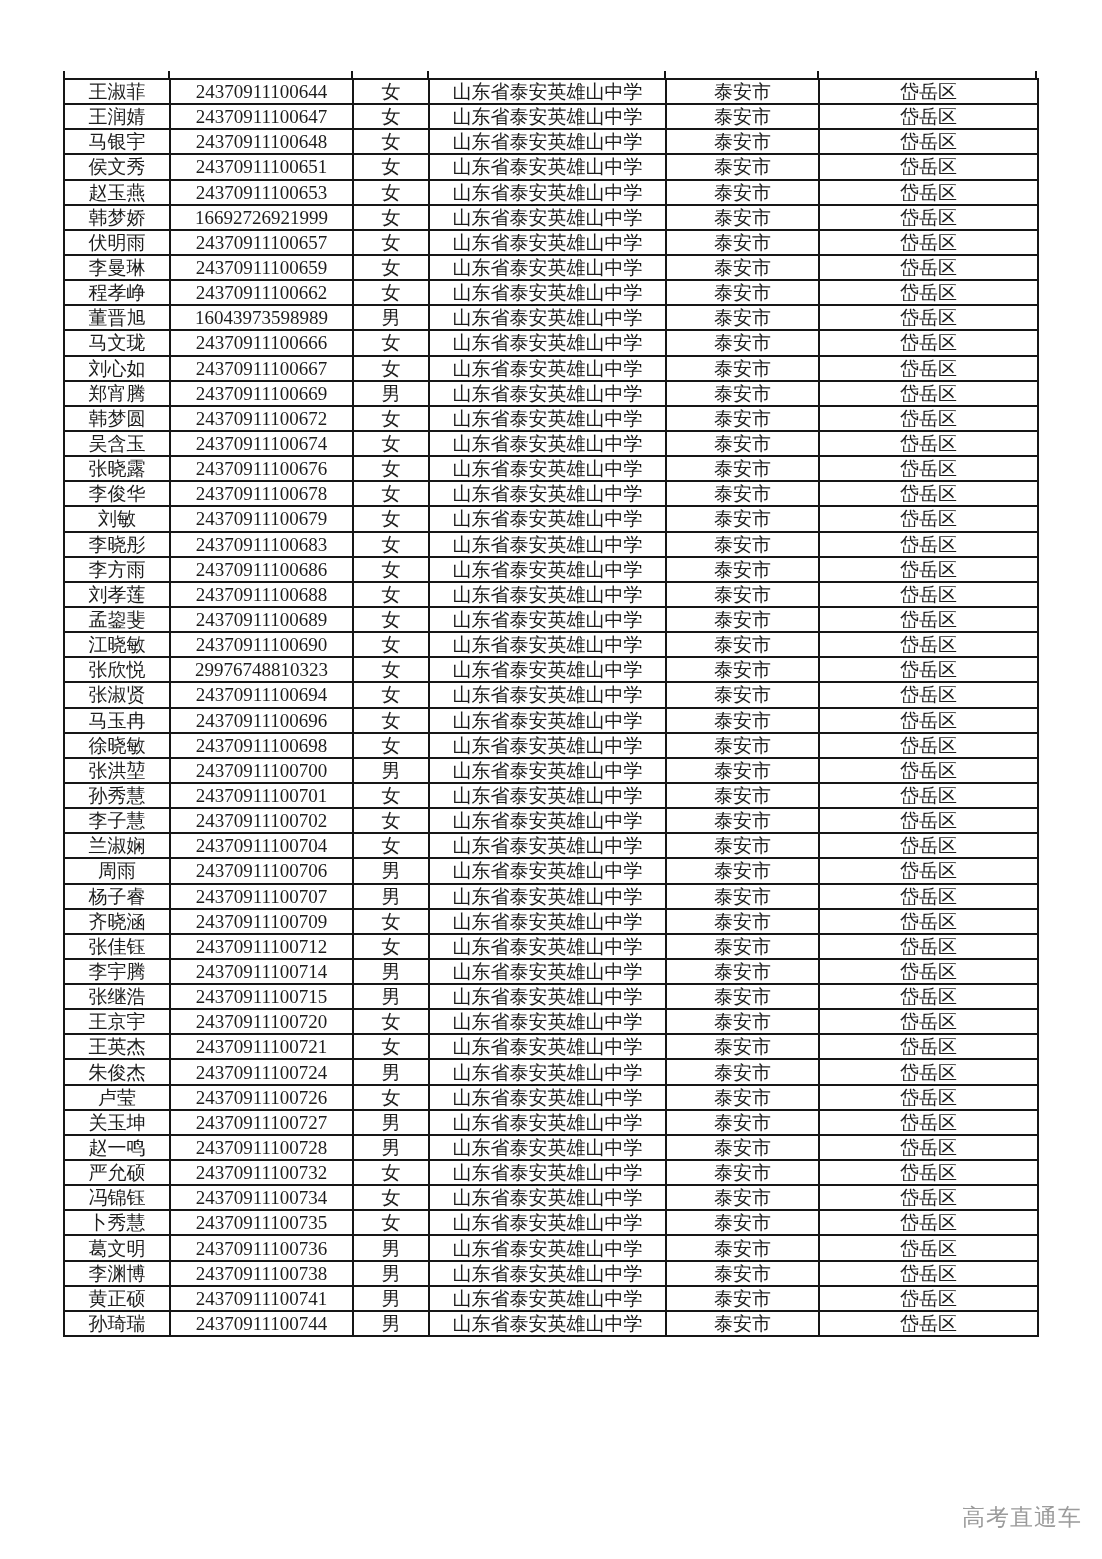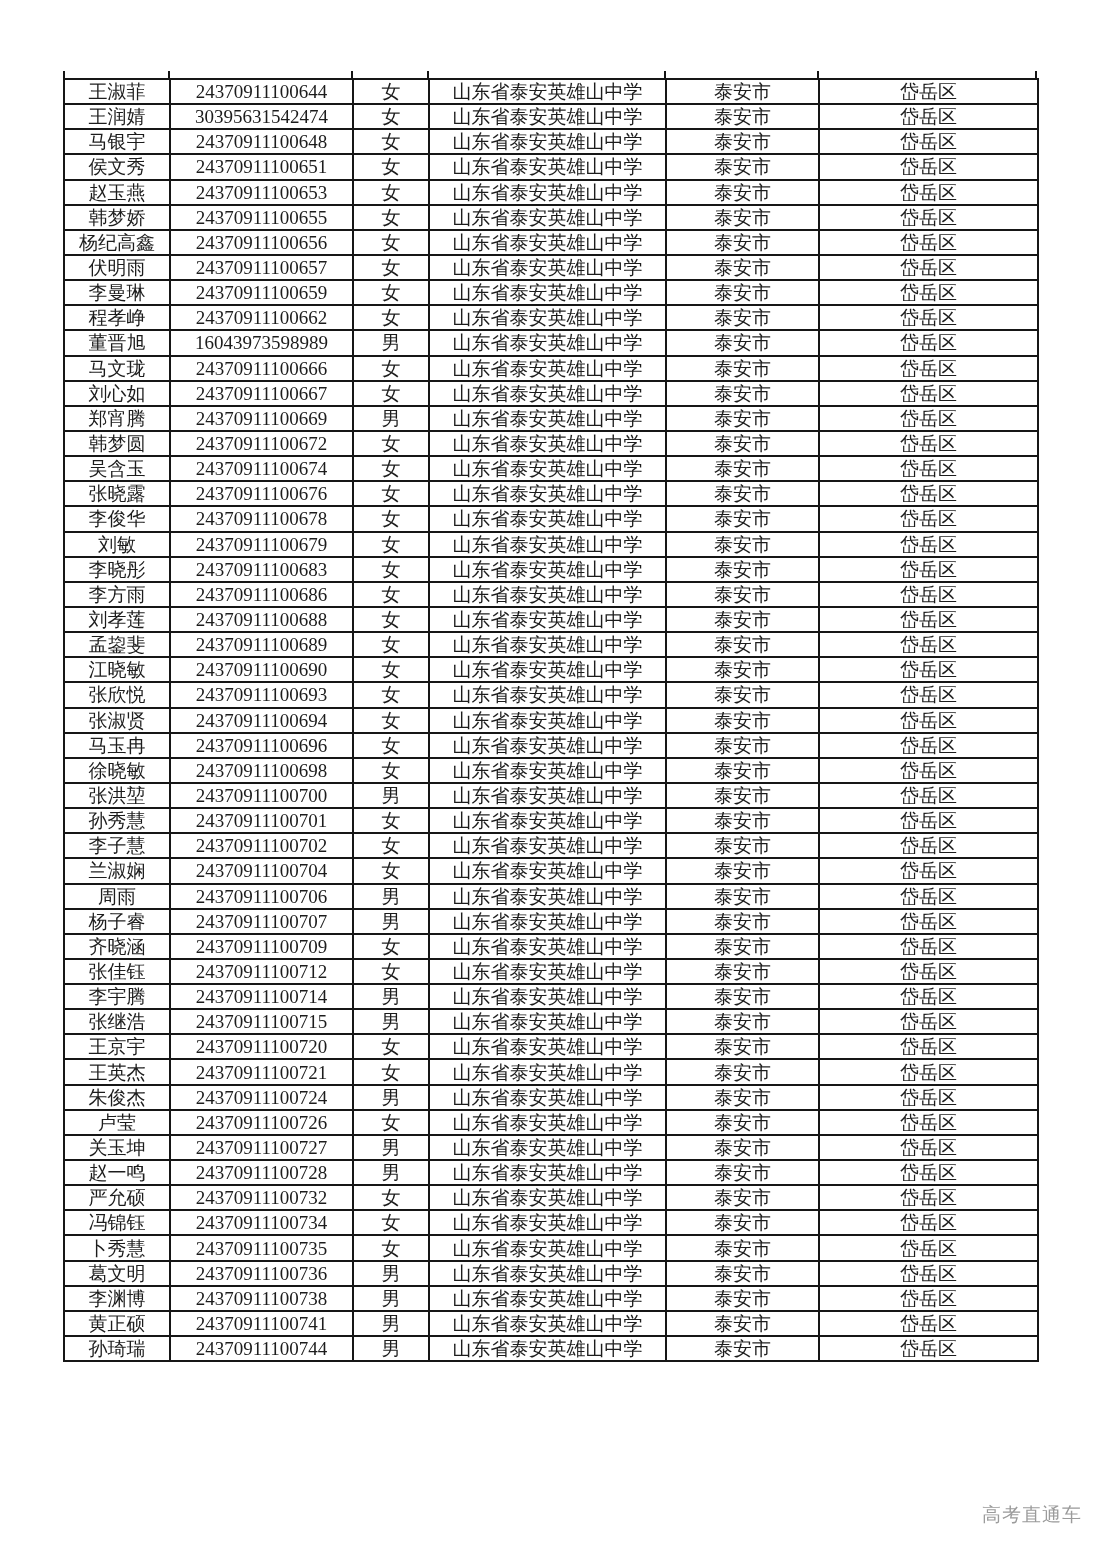--- a/index.html
+++ b/index.html
@@ -45,21 +45,21 @@
   col.c-name{width:106px;}
   col.c-id{width:183px;}
   col.c-gender{width:76px;}
   col.c-school{width:237px;}
   col.c-city{width:153px;}
   col.c-district{width:219px;}
 
   .watermark{
     position:absolute;
     right:20px;top:1502px;
-    font-size:19px;
+    font-size:23px;
     letter-spacing:1px;
     color:#9b9b9b;
     font-family:"Liberation Sans","DejaVu Sans",sans-serif;
   }
 </style>
 </head>
 <body>
 
 <div class="page">
 
@@ -85,21 +85,21 @@
     <td>王淑菲</td>
     <td>24370911100644</td>
     <td>女</td>
     <td>山东省泰安英雄山中学</td>
     <td>泰安市</td>
     <td>岱岳区</td>
   </tr>
 
   <tr>
     <td>王润婧</td>
-    <td>30395631542474</td>
+    <td>24370911100647</td>
     <td>女</td>
     <td>山东省泰安英雄山中学</td>
     <td>泰安市</td>
     <td>岱岳区</td>
   </tr>
 
   <tr>
     <td>马银宇</td>
     <td>24370911100648</td>
     <td>女</td>
@@ -121,35 +121,27 @@
     <td>赵玉燕</td>
     <td>24370911100653</td>
     <td>女</td>
     <td>山东省泰安英雄山中学</td>
     <td>泰安市</td>
     <td>岱岳区</td>
   </tr>
 
   <tr>
     <td>韩梦娇</td>
-    <td>24370911100655</td>
-    <td>女</td>
-    <td>山东省泰安英雄山中学</td>
-    <td>泰安市</td>
-    <td>岱岳区</td>
-  </tr>
-
-  <tr>
-    <td>杨纪高鑫</td>
-    <td>24370911100656</td>
-    <td>女</td>
-    <td>山东省泰安英雄山中学</td>
-    <td>泰安市</td>
-    <td>岱岳区</td>
-  </tr>
+    <td>16692726921999</td>
+    <td>女</td>
+    <td>山东省泰安英雄山中学</td>
+    <td>泰安市</td>
+    <td>岱岳区</td>
+  </tr>
+
 
   <tr>
     <td>伏明雨</td>
     <td>24370911100657</td>
     <td>女</td>
     <td>山东省泰安英雄山中学</td>
     <td>泰安市</td>
     <td>岱岳区</td>
   </tr>
 
@@ -293,21 +285,21 @@
     <td>江晓敏</td>
     <td>24370911100690</td>
     <td>女</td>
     <td>山东省泰安英雄山中学</td>
     <td>泰安市</td>
     <td>岱岳区</td>
   </tr>
 
   <tr>
     <td>张欣悦</td>
-    <td>24370911100693</td>
+    <td>29976748810323</td>
     <td>女</td>
     <td>山东省泰安英雄山中学</td>
     <td>泰安市</td>
     <td>岱岳区</td>
   </tr>
 
   <tr>
     <td>张淑贤</td>
     <td>24370911100694</td>
     <td>女</td>

